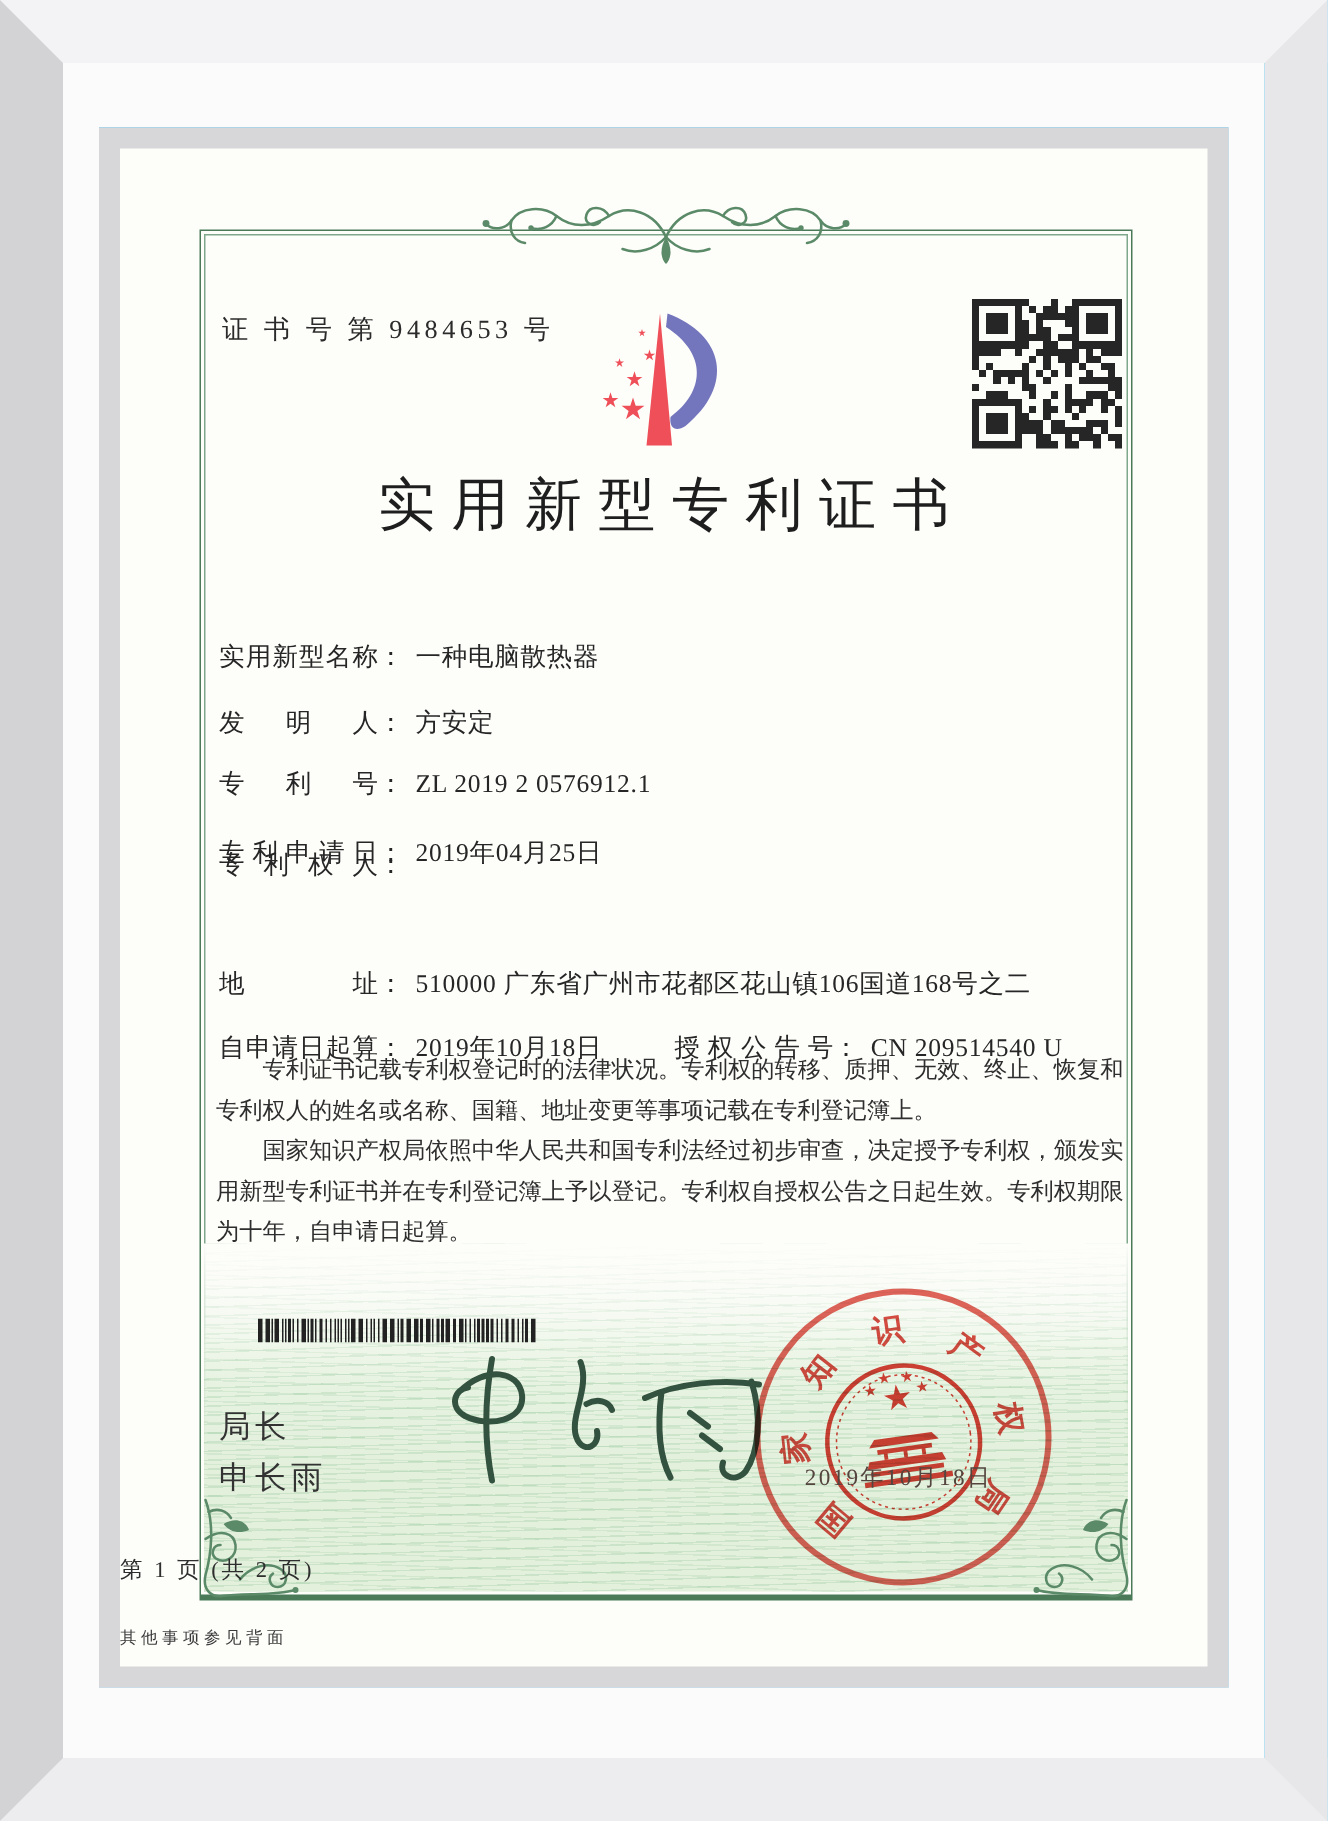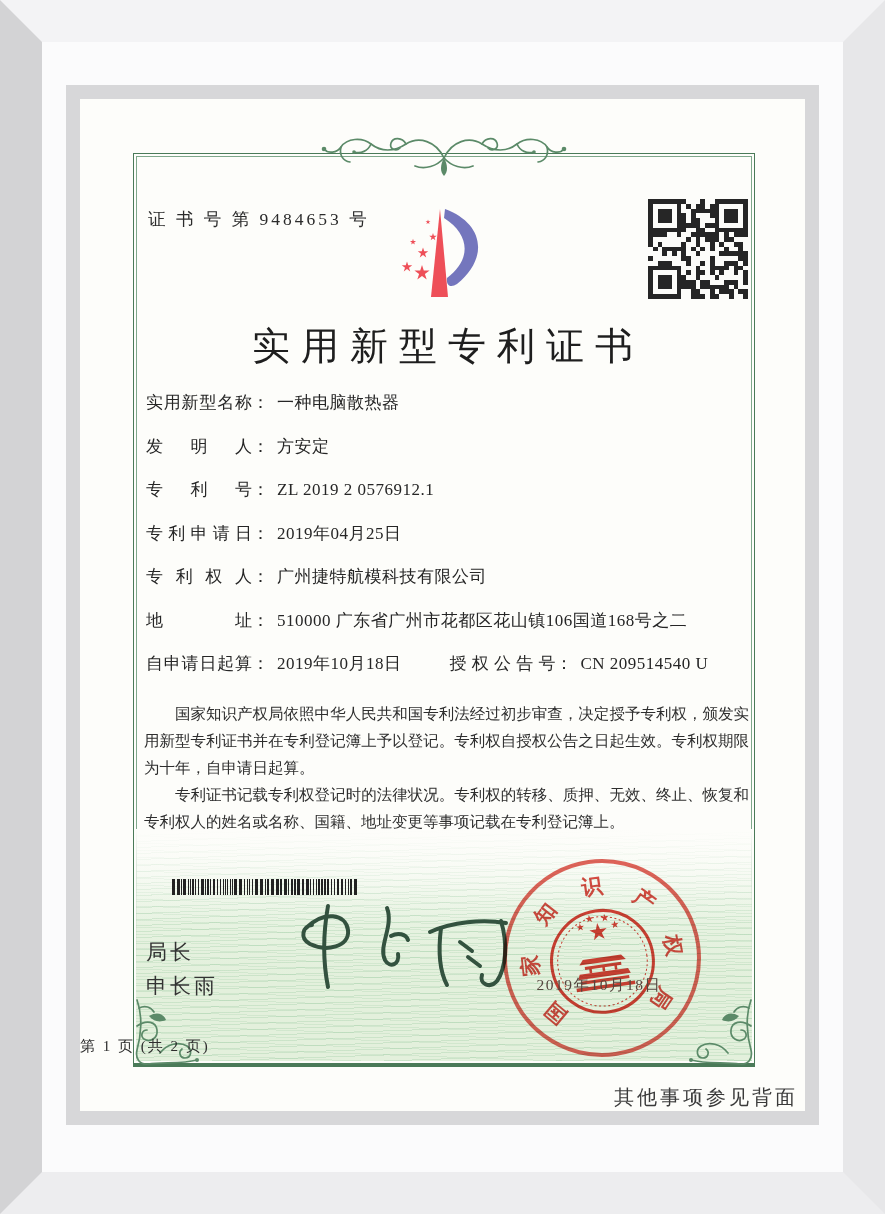--- a/index.html
+++ b/index.html
@@ -38,31 +38,31 @@
   .corner-ornament{position:absolute;width:74px;height:74px;}
   .corner-bl{left:-5px;bottom:-7px;}
   .corner-br{right:-5px;bottom:-7px;transform:scaleX(-1);}
 
   
   .cert-number{position:absolute;left:68px;top:108px;font-size:17.5px;
     letter-spacing:3px;color:#2b2b2b;}
   .logo{position:absolute;left:313px;top:106px;width:100px;height:98px;}
   .qr{position:absolute;left:568px;top:100px;width:100px;height:100px;}
 
-  .title{position:absolute;left:0;right:0;top:222px;text-align:center;
+  .title{position:absolute;left:0;right:0;top:212px;text-align:center;
     font-size:38px;letter-spacing:11px;padding-left:11px;color:#1e1e1e;font-weight:500;}
 
   
   .fields{position:absolute;left:66px;right:48px;top:292px;}
   .field-row{height:28px;margin-bottom:15.5px;font-size:17px;color:#262626;white-space:nowrap;}
   .field-pair{display:inline-flex;align-items:baseline;}
   .field-pair + .field-pair{margin-left:48px;}
   .flabel{display:inline-block;width:106px;text-align:justify;text-align-last:justify;}
   .fcolon{margin:0 2px 0 0;}
-  .fvalue{margin-left:6px;letter-spacing:.5px;}
+  .fvalue{margin-left:6px;letter-spacing:.5px;margin-top:35px;}
 
   
   .body-text{position:absolute;left:64px;right:56px;top:601px;
     font-size:15.5px;line-height:27px;color:#2e2e2e;text-align:justify;}
   .body-text p{margin:0;text-indent:2em;}
 
   
   .barcode{position:absolute;left:92px;top:780px;width:186px;height:16px;}
   .signer{position:absolute;left:66px;top:836px;
     font-family:"Liberation Sans","DejaVu Sans",sans-serif;
@@ -74,22 +74,22 @@
     transform:rotate(-8deg);mix-blend-mode:multiply;}
   .seal-char{position:absolute;left:50%;top:50%;font-size:21px;font-weight:700;
     color:rgba(216,57,48,.9);font-family:"Liberation Sans","DejaVu Sans",sans-serif;}
   .emblem{position:absolute;left:50%;top:50%;width:112px;height:112px;
     transform:translate(-50%,-47%);}
   .seal-date{position:absolute;left:424px;top:876px;width:190px;text-align:center;
     font-size:15.5px;letter-spacing:1.5px;color:#54453e;z-index:3;}
 
   .page-number{position:absolute;left:0;right:0;top:938px;
     font-size:15px;letter-spacing:2px;color:#2e2e2e;}
-  .back-note{position:absolute;left:0;right:0;top:985px;text-align:right;
-    font-size:20px;letter-spacing:3px;color:#3a3a3a;}
+  .back-note{position:absolute;left:0;right:0;top:985px;text-align:left;
+    font-size:11px;letter-spacing:3px;color:#3a3a3a;}
 </style>
 </head>
 <body>
 
 <div class="photo">
   <div class="frame-bevel"></div>
   <div class="frame-face"></div>
   <div class="mat">
     <div class="page">
 
@@ -428,41 +428,40 @@
               <span class="fvalue">ZL 2019 2 0576912.1</span>
             </span></div>
           <div class="field-row"><span class="field-pair">
               <span class="flabel">专利申请日</span>
               <span class="fcolon">：</span>
               <span class="fvalue">2019年04月25日</span>
             </span></div>
           <div class="field-row"><span class="field-pair">
               <span class="flabel">专利权人</span>
               <span class="fcolon">：</span>
-              <span class="fvalue">广州捷特航模科技有限公司</span>
             </span></div>
           <div class="field-row"><span class="field-pair">
               <span class="flabel">地址</span>
               <span class="fcolon">：</span>
               <span class="fvalue">510000 广东省广州市花都区花山镇106国道168号之二</span>
             </span></div>
           <div class="field-row"><span class="field-pair">
               <span class="flabel">自申请日起算</span>
               <span class="fcolon">：</span>
               <span class="fvalue">2019年10月18日</span>
             </span><span class="field-pair">
               <span class="flabel">授权公告号</span>
               <span class="fcolon">：</span>
               <span class="fvalue">CN 209514540 U</span>
             </span></div>
         </div>
 
       <div class="body-text">
+        <p>专利证书记载专利权登记时的法律状况。专利权的转移、质押、无效、终止、恢复和专利权人的姓名或名称、国籍、地址变更等事项记载在专利登记簿上。</p>
         <p>国家知识产权局依照中华人民共和国专利法经过初步审查，决定授予专利权，颁发实用新型专利证书并在专利登记簿上予以登记。专利权自授权公告之日起生效。专利权期限为十年，自申请日起算。</p>
-        <p>专利证书记载专利权登记时的法律状况。专利权的转移、质押、无效、终止、恢复和专利权人的姓名或名称、国籍、地址变更等事项记载在专利登记簿上。</p>
       </div>
 
       <svg class="barcode" viewBox="0 0 186 16" preserveAspectRatio="none">
           <rect x="0" y="0" width="3" height="16" fill="#222"></rect>
           <rect x="5" y="0" width="3" height="16" fill="#222"></rect>
           <rect x="9" y="0" width="1" height="16" fill="#222"></rect>
           <rect x="11" y="0" width="3" height="16" fill="#222"></rect>
           <rect x="16" y="0" width="1" height="16" fill="#222"></rect>
           <rect x="18" y="0" width="1" height="16" fill="#222"></rect>
           <rect x="20" y="0" width="2" height="16" fill="#222"></rect>

